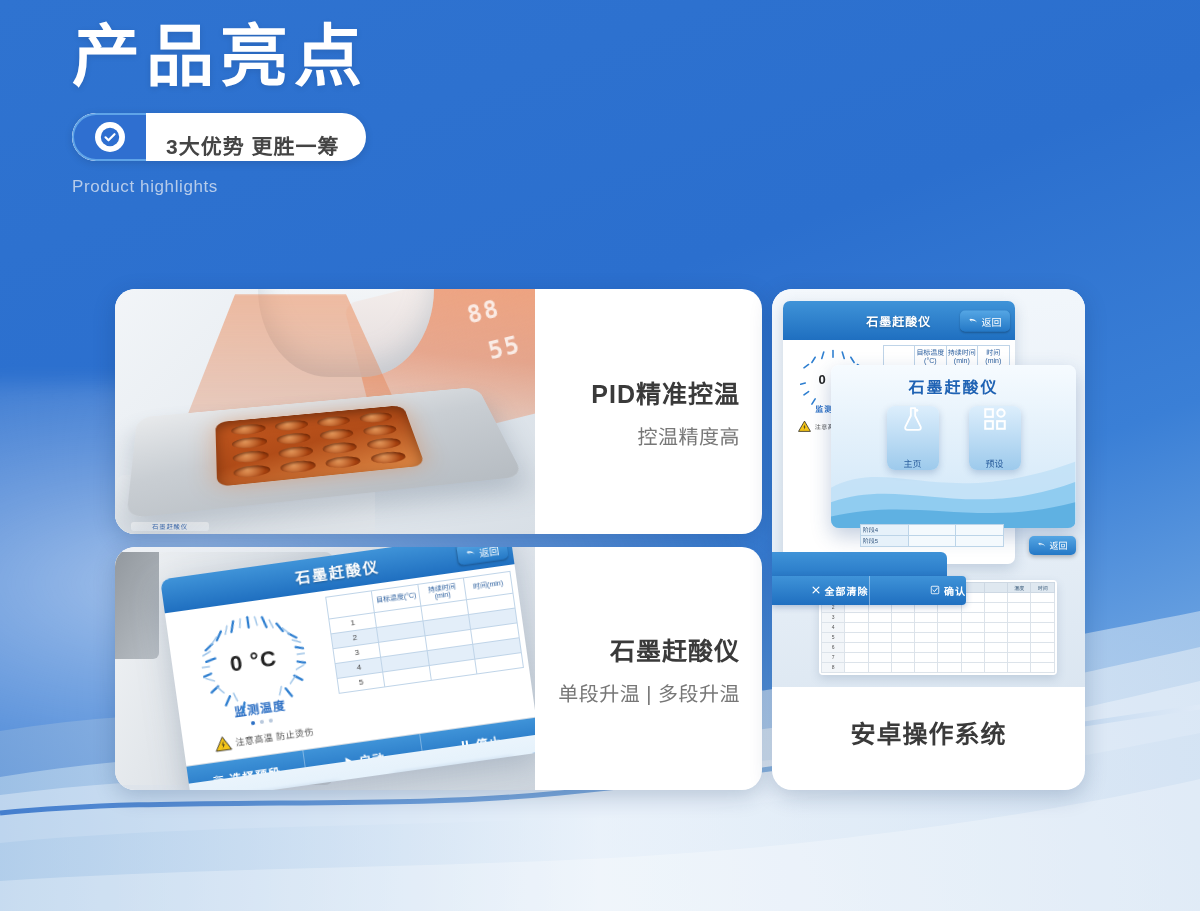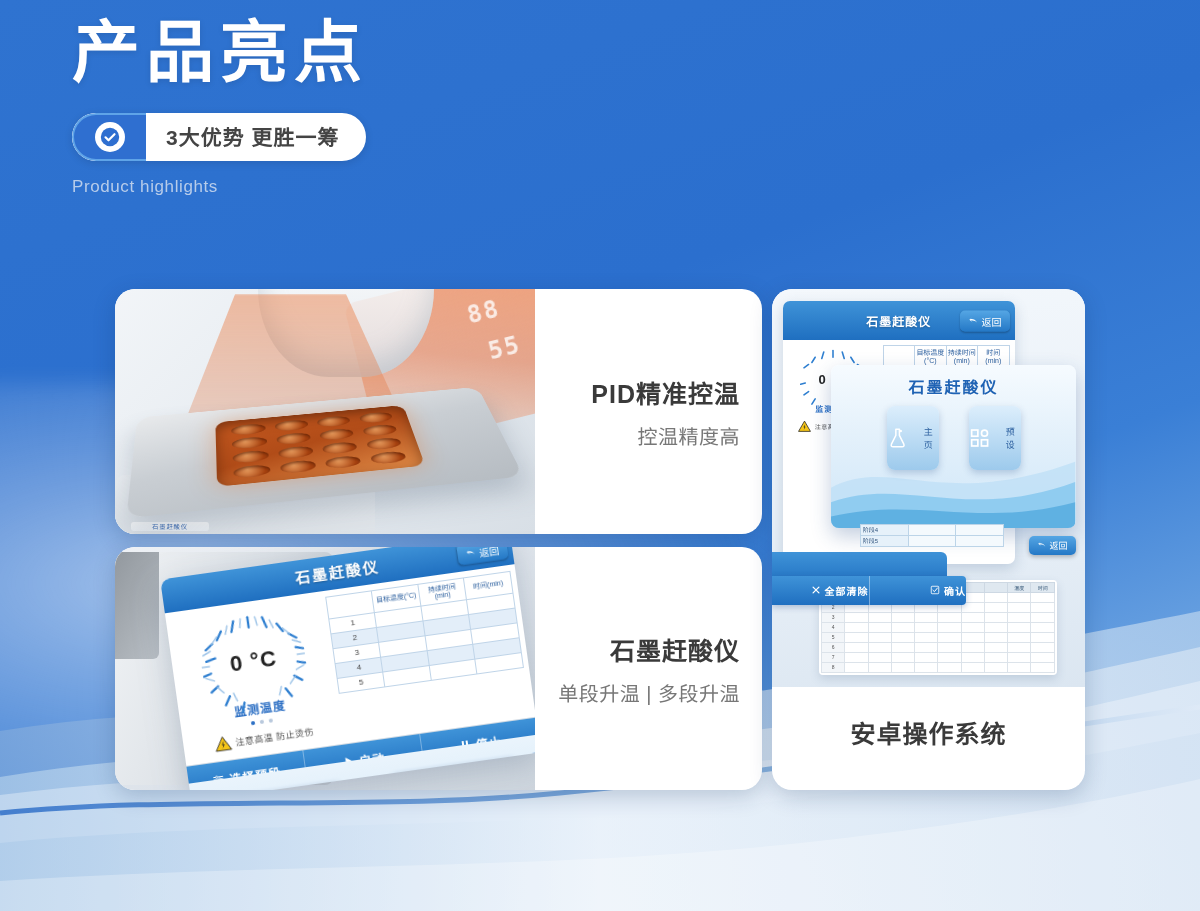--- a/index.html
+++ b/index.html
@@ -17,35 +17,35 @@
   .bg-glow{position:absolute;left:-10%;top:42%;width:80%;height:55%;
     background:radial-gradient(ellipse at 30% 40%,rgba(255,255,255,.55) 0%,rgba(255,255,255,0) 62%);
     filter:blur(10px);}
   .wave{position:absolute;left:0;right:0;bottom:0;height:330px}
   .wave svg{display:block;width:100%;height:100%}
   
   .header{position:absolute;left:72px;top:22px;z-index:3}
   .title{
     font-size:68px;font-weight:bold;color:#ffffff;letter-spacing:6px;
     line-height:1.05;text-shadow:0 2px 6px rgba(0,0,0,.10);
-    font-family:Liberation Mono, monospace;
+    font-family:Liberation Serif, serif;
   }
   .badge{
     display:inline-flex;align-items:stretch;margin-top:20px;height:48px;
     border-radius:24px;overflow:hidden;background:#ffffff;
     box-shadow:0 2px 8px rgba(0,0,0,.12);
   }
   .badge-left{
     background:#2f6fd0;width:74px;display:flex;align-items:center;justify-content:center;
     border-radius:24px 0 0 24px;border:2px solid #5fa4e8;border-right:none;
   }
   .check-circle{width:30px;height:30px;border-radius:50%;background:#ffffff;
     display:flex;align-items:center;justify-content:center;}
   .check-circle svg{width:20px;height:20px}
-  .badge-right{display:flex;padding:8px 26px 0 20px;}
+  .badge-right{display:flex;align-items:center;padding:16px 26px 0 20px;}
   .badge-text{font-size:21px;color:#444444;font-weight:bold;letter-spacing:1px;white-space:nowrap}
   .subtitle{margin-top:16px;font-size:17px;color:#b7ccea;letter-spacing:.6px}
   
   .cards{position:absolute;left:115px;top:289px;width:970px;height:501px;z-index:3}
   .card{position:absolute;background:#ffffff;border-radius:20px;overflow:hidden;
     box-shadow:0 6px 22px rgba(12,44,92,.22);}
   .card-a{left:0;top:0;width:647px;height:245px;display:flex}
   .card-b{left:0;top:258px;width:647px;height:243px;display:flex}
   .card-c{left:657px;top:0;width:313px;height:501px;display:flex;flex-direction:column}
   .card-media{position:relative;overflow:hidden;flex:0 0 auto}
@@ -171,21 +171,21 @@
   .c-dialog{position:absolute;left:19%;top:19%;width:78%;height:41%;
     background:linear-gradient(180deg,#f6fbff 0%,#e4f1fb 42%,#cfe6f8 100%);
     border-radius:8px;overflow:hidden;box-shadow:0 8px 20px rgba(40,80,140,.28);
     display:flex;flex-direction:column;align-items:center;padding-top:9px}
   .c-dialog-title{font-size:16px;font-weight:bold;color:#1f63b4;letter-spacing:2px;
     text-shadow:0 1px 1px rgba(255,255,255,.8);z-index:2}
   .c-dialog-waves{position:absolute;left:0;right:0;bottom:0;height:62%;overflow:hidden;z-index:1}
   .c-tiles{display:flex;gap:30px;margin-top:8px;z-index:2}
   .c-tile{width:52px;height:64px;border-radius:8px;
     background:linear-gradient(180deg,#dceefc,#9dcaec);
-    display:flex;align-items:center;justify-content:flex-start;gap:16px;
+    display:flex;flex-direction:column;align-items:center;justify-content:space-between;gap:16px;
     box-shadow:0 3px 7px rgba(40,80,140,.25)}
   .c-tile svg{width:26px;height:26px}
   .c-tile span{font-size:9px;color:#2b5f9e}
   
   .c-stage-tbl{position:absolute;left:28%;top:59%;width:46%;
     border-collapse:collapse;table-layout:fixed;z-index:3;background:#fff}
   .c-stage-tbl td{border:1px solid #bcd4e8;height:11px;font-size:6px;color:#33567f;
     padding-left:2px;background:#f4f9fd}
   .c-stage-tbl td.lbl{width:34%;background:#e6f1fa}
   .c-back{position:absolute;right:3%;top:62%;background:linear-gradient(180deg,#55a6e4,#2478c6);

